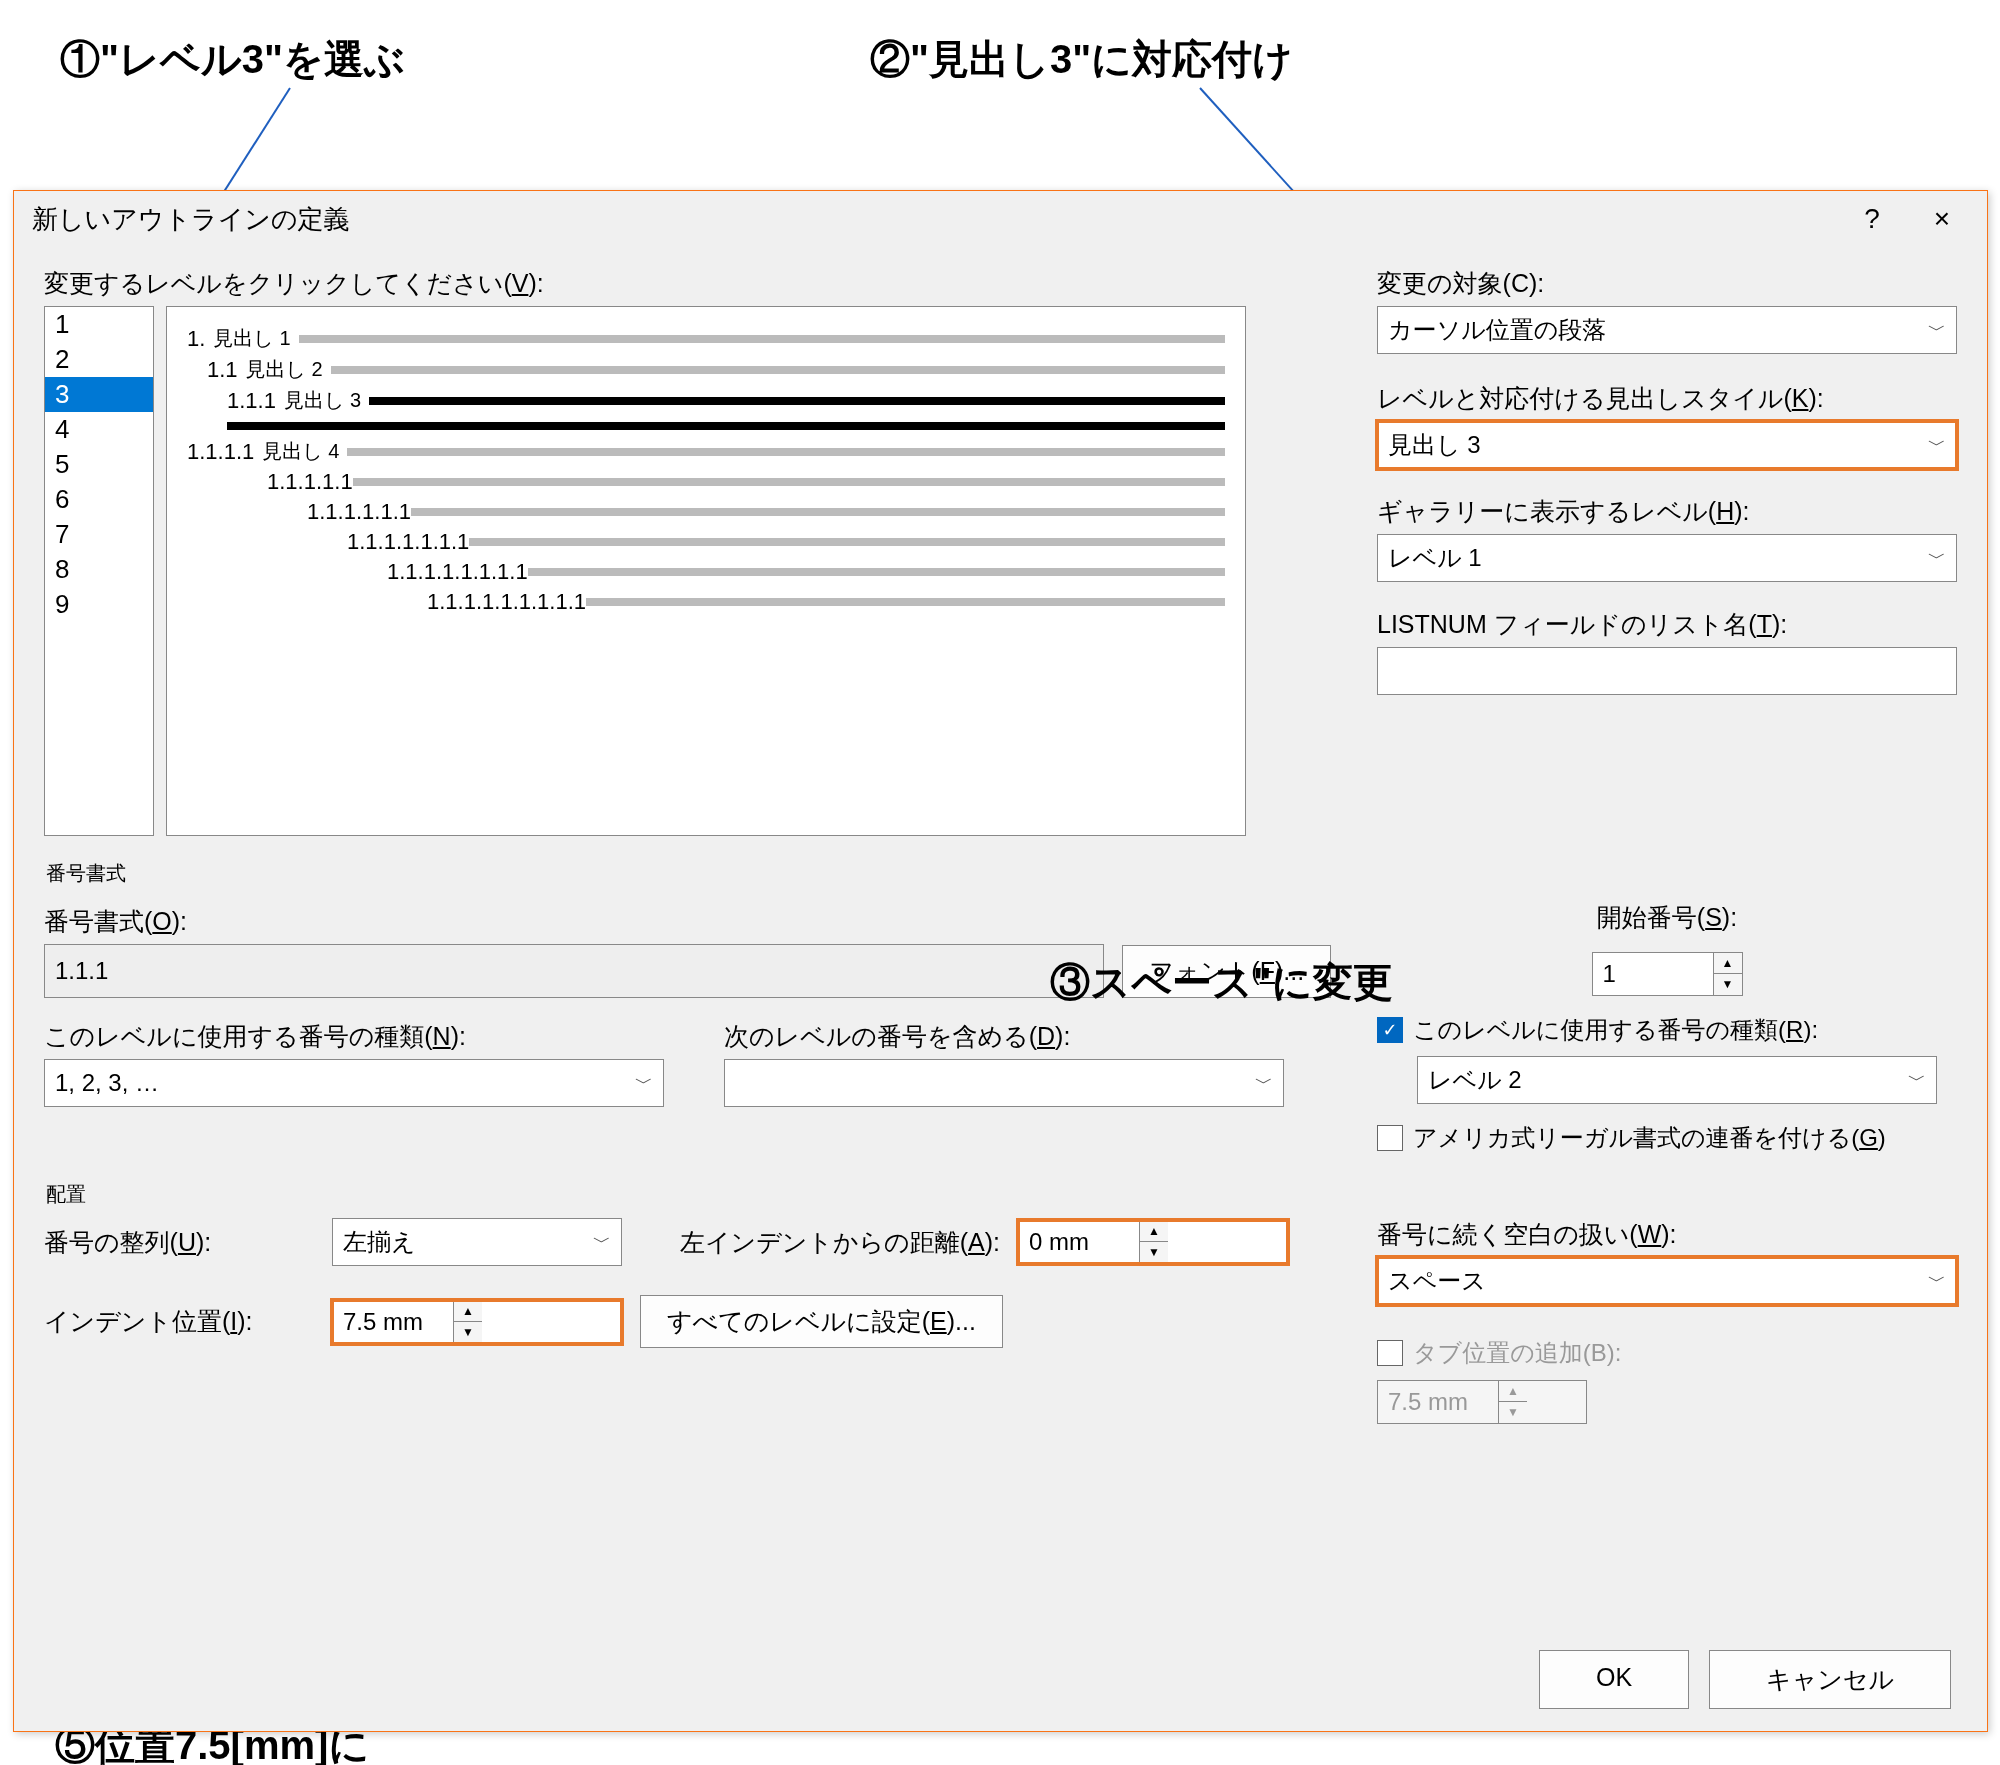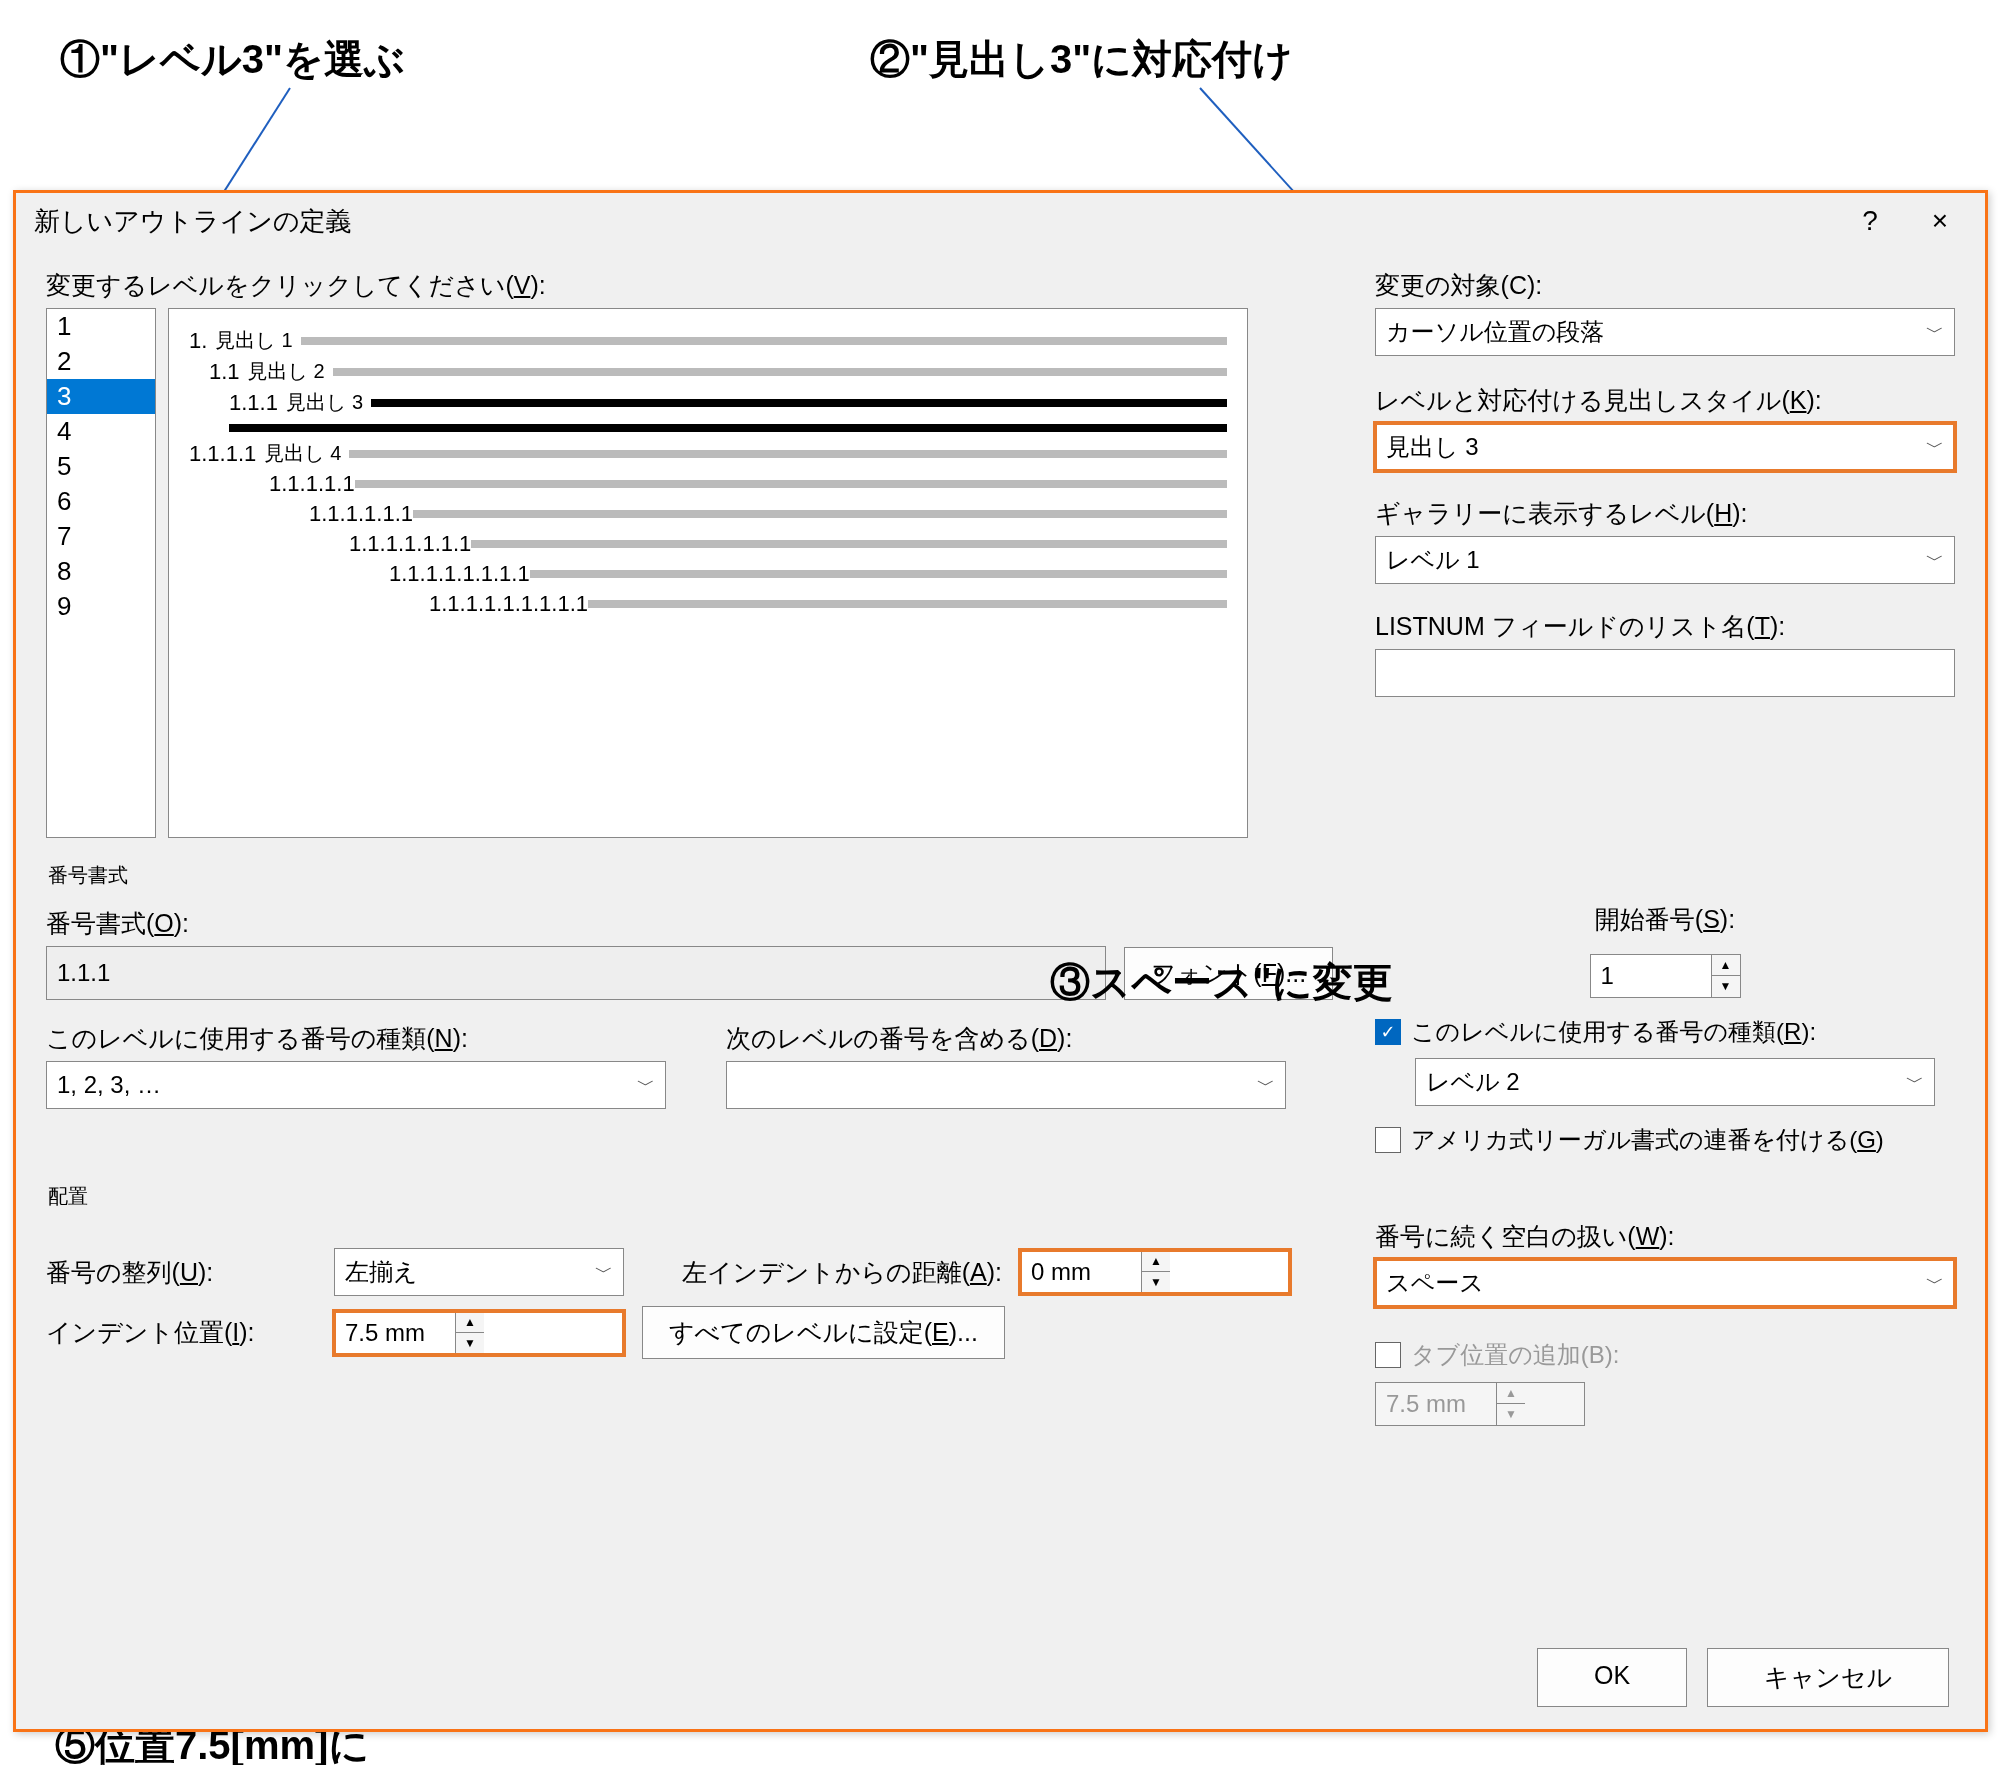--- a/index.html
+++ b/index.html
@@ -19,21 +19,21 @@
     font-weight: 600;
     color: #000;
   }
   .dialog {
     position: absolute;
     left: 13px;
     top: 190px;
     width: 1975px;
     height: 1542px;
     background: #f0f0f0;
-    border: 3px solid #f97316;
+    border: 1px solid #f97316;
     box-shadow: 2px 2px 8px rgba(0,0,0,0.2);
   }
   .titlebar {
     height: 56px;
     display: flex;
     align-items: center;
     padding: 0 10px 0 18px;
     font-size: 26px;
     background: #f0f0f0;
   }
@@ -335,21 +335,21 @@
             <span class="box"></span>
             <span><span>アメリカ式リーガル書式の連番を付ける(</span><span class="underline">G</span><span>)</span></span>
           </label>
         </div>
       </div>
     </div>
 
     <div class="section-label">配置</div>
     <div class="row">
       <div class="left-col">
-        <div style="display:grid; grid-template-columns: 270px 290px 360px 270px; gap:10px 18px; align-items:center;margin-top:28px;">
+        <div style="display:grid; grid-template-columns: 270px 290px 360px 270px; gap:29px 18px; align-items:center;">
           <div class="lbl" style="margin:0;">
             <span>番号の整列(</span><span class="underline">U</span><span>):</span>
           </div>
           <div class="select">
             <span>左揃え</span>
               <span class="chev">﹀</span>
           </div>
           <div class="lbl" style="margin:0; text-align:right;">
             <span>左インデントからの距離(</span><span class="underline">A</span><span>):</span>
           </div>

